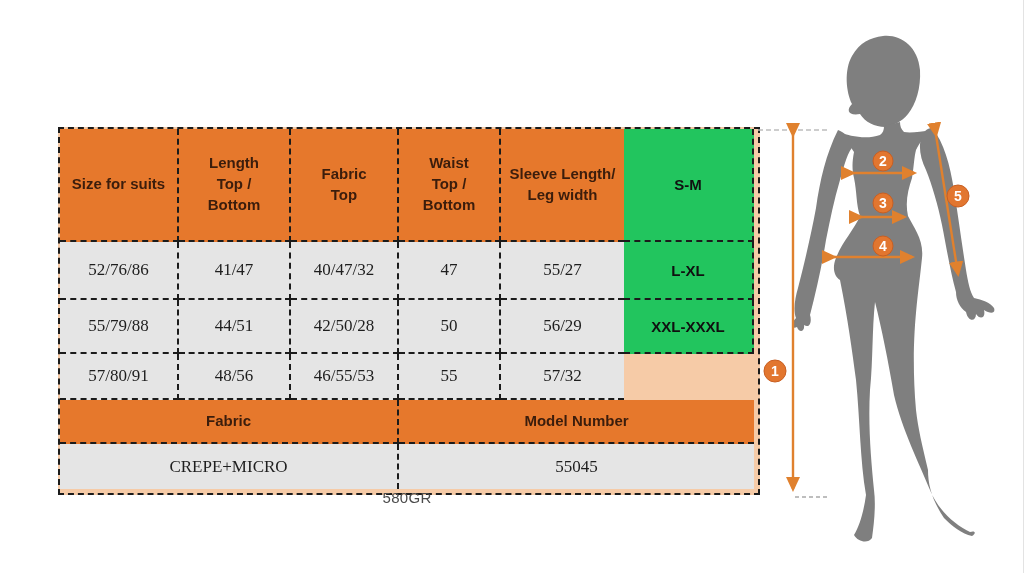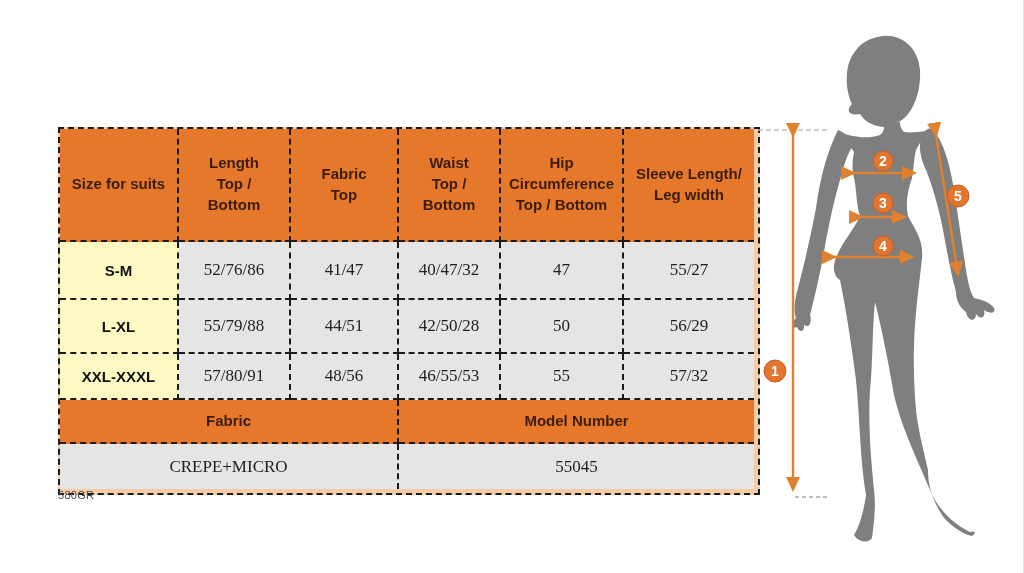--- a/index.html
+++ b/index.html
@@ -22,31 +22,31 @@
     border-right:2px dashed #1b1b1b;border-bottom:2px dashed #1b1b1b;
     display:flex;align-items:center;justify-content:center;text-align:center;
     box-sizing:border-box;padding:2px 4px;
   }
   .cell.last-col{border-right:none;}
   .cell.last-row{border-bottom:none;text-align:right;}
   .th{
     background:#E6782C;color:#3B1D0C;font-weight:bold;font-size:15px;
     line-height:1.38;white-space:pre-line;
   }
-  .size-cell{background:#fef9c3;color:#101010;font-weight:bold;font-size:15px;}
+  .size-cell{background:#22c55e;color:#101010;font-weight:bold;font-size:15px;}
   .val-cell{
     background:#e5e5e5;color:#1e1e1e;font-size:17px;
     font-family:"Liberation Serif", serif;
   }
   .span-left{grid-column:1 / 4;}
   .span-right{grid-column:4 / 7;}
 
   .footnote{
-    position:absolute;left:58px;top:489px;width:698px;text-align:left;
-    font-size:11px;color:#4a4a4a;letter-spacing:0.3px;
+    position:absolute;left:58px;top:489px;width:698px;text-align:center;
+    font-size:15px;color:#4a4a4a;letter-spacing:0.3px;
   }
 
   
   .figure-wrap{position:absolute;left:752px;top:23px;width:266px;height:536px;}
   svg{display:block;}
   .marker-num{
     font-family:"Liberation Sans", sans-serif;font-weight:bold;font-size:14px;
     fill:#ffffff;
   }
 </style>
@@ -59,23 +59,20 @@
 
     <div class="cell th">Size for suits</div>
     <div class="cell th">Length
 Top /
 Bottom</div>
     <div class="cell th">Fabric
 Top</div>
     <div class="cell th">Waist
 Top /
 Bottom</div>
-    <div class="cell th">Hip
-Circumference
-Top / Bottom</div>
     <div class="cell th last-col">Sleeve Length/
 Leg width</div>
 
     <div class="cell size-cell">S-M</div>
     <div class="cell val-cell">52/76/86</div>
     <div class="cell val-cell">41/47</div>
     <div class="cell val-cell">40/47/32</div>
     <div class="cell val-cell">47</div>
     <div class="cell val-cell last-col">55/27</div>
 

